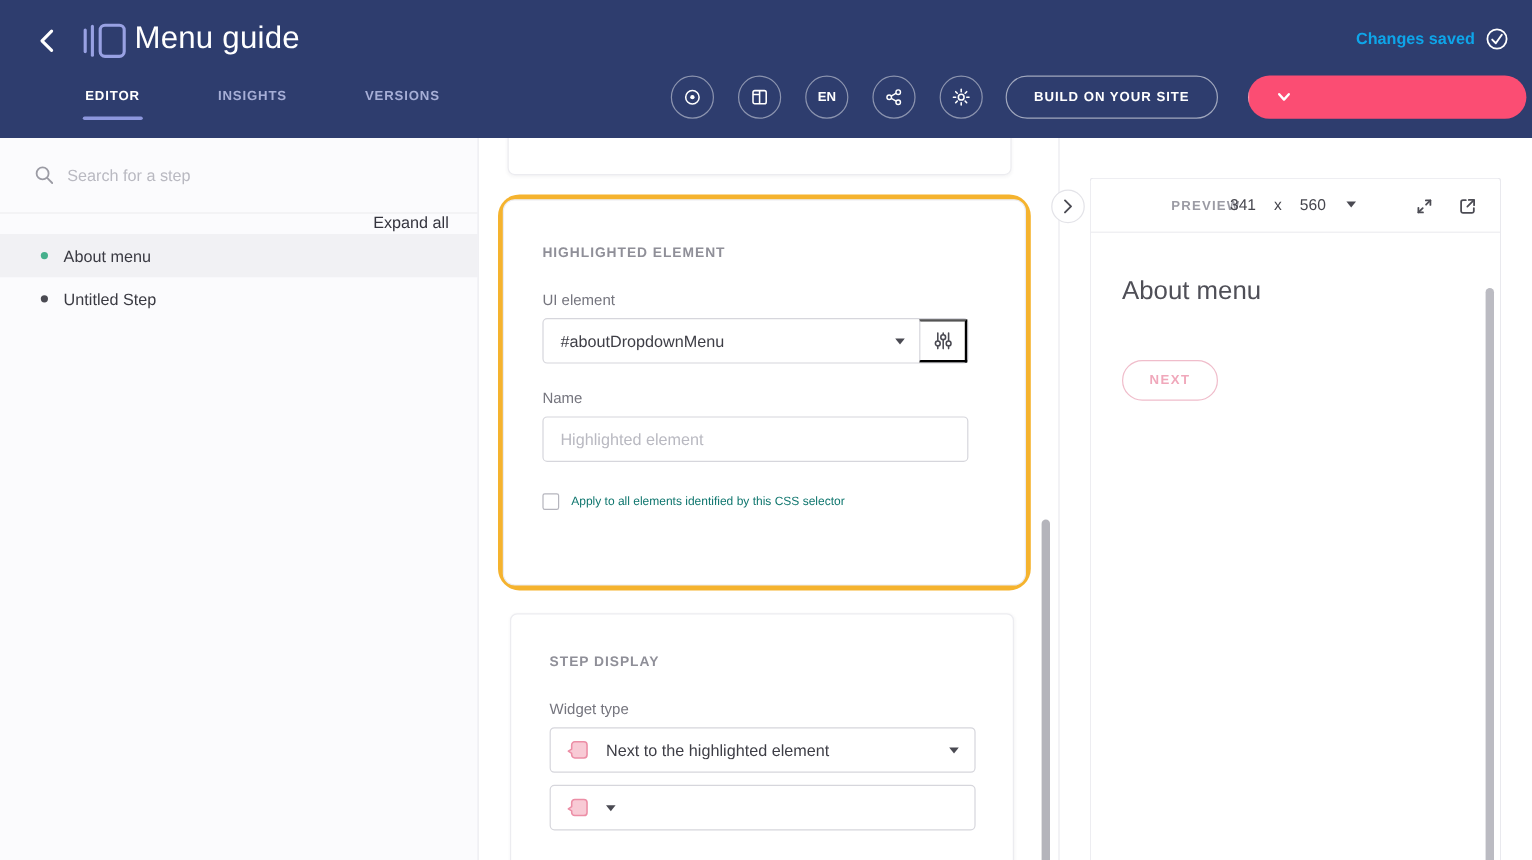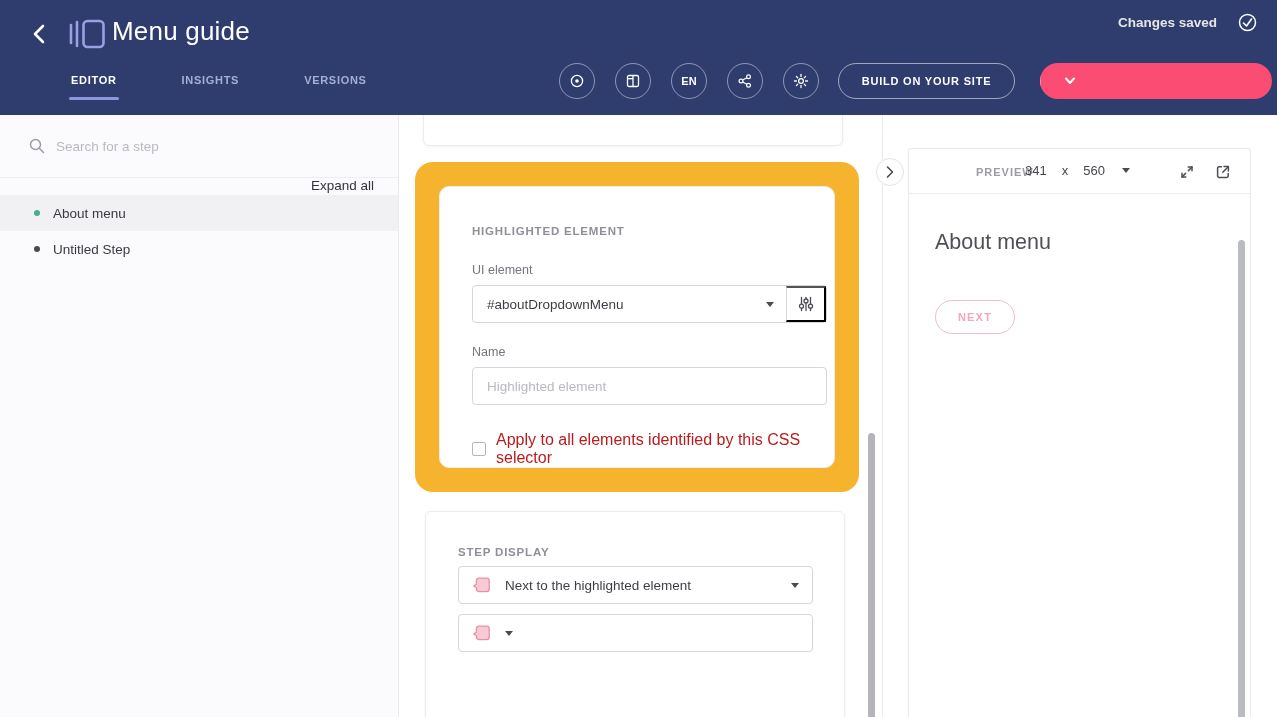--- a/index.html
+++ b/index.html
@@ -6,21 +6,21 @@
   html,body { width:1277px; height:717px; overflow:hidden; background:#fff;
     font-family:"Liberation Sans", sans-serif; }
   #app { position:relative; width:1277px; height:717px; overflow:hidden; background:#fff; }
 
   
   .top-header { position:absolute; left:0; top:0; width:1277px; height:115px; background:#2E3D6E; }
   .back-btn { position:absolute; left:26px; top:21px; width:26px; height:26px; cursor:pointer;
     display:flex; align-items:center; justify-content:center; color:#fff; background:none; border:none; }
   .logo { position:absolute; left:68px; top:18px; color:#98A1E3; }
   .page-title { position:absolute; left:112px; top:16px; font-size:26px; color:#fff; font-weight:400; letter-spacing:.2px; }
-  .status-wrap { position:absolute; right:20px; top:13px; display:flex; align-items:center; gap:21px; color:#e5e5e5; }
+  .status-wrap { position:absolute; right:20px; top:23px; display:flex; align-items:center; gap:9px; color:#0ea5e9; }
   .status-text { font-size:13.5px; font-weight:700; }
   .tabs { position:absolute; left:71px; top:74px; display:flex; gap:65px; }
   .tab { position:relative; font-size:11px; font-weight:700; letter-spacing:.7px; color:#A6AED6; cursor:pointer; padding-bottom:4px; }
   .tab.active { color:#fff; }
   .tab.active::after { content:""; position:absolute; left:-2px; right:-2px; top:23px; height:3px; background:#8D97DD; border-radius:2px; }
   .hicon { position:absolute; top:63px; width:36px; height:36px; border-radius:50%;
     border:1px solid rgba(255,255,255,.45); display:flex; align-items:center; justify-content:center;
     color:#fff; cursor:pointer; background:transparent; font-size:11px; font-weight:700; }
   .pill-btn { position:absolute; top:63px; height:36px; border-radius:18px; border:1px solid rgba(255,255,255,.55);
     background:transparent; color:#fff; font-size:11px; font-weight:700; letter-spacing:.8px; cursor:pointer; }
@@ -47,39 +47,39 @@
   .bullet { width:6px; height:6px; border-radius:50%; flex:0 0 auto; }
   .bullet-active { background:#46B08C; }
   .bullet-default { background:#4A4A52; }
 
   
   .main-col { position:absolute; left:399px; top:115px; width:484px; height:602px; background:#fff;
     border-right:1px solid #E9E9EE; overflow:hidden; }
   .card { background:#fff; border:1px solid #ECECF0; border-radius:6px; box-shadow:0 1px 3px rgba(30,30,60,.05); }
   .card-partial-top { position:absolute; left:24px; top:-62px; width:420px; height:93px; }
   .highlight-ring { position:absolute; left:16px; top:47px; width:444px; height:330px; background:#F5B32E;
-    border-radius:18px; padding:24px; }
+    border-radius:18px; padding:4px; }
   .highlight-card { width:100%; height:100%; border-radius:10px; padding:38px 32px 0 32px; border:1px solid #ECECF0;
     background:#fff; }
   .section-title { font-size:11.5px; font-weight:600; letter-spacing:.8px; color:#8F8F98; }
   .field-label { font-size:12.5px; color:#75757E; }
   .mt26 { margin-top:26px; } .mt22 { margin-top:22px; } .mt8 { margin-top:8px; } .mt30 { margin-top:30px; } .mt10 { margin-top:10px; }
   .select-group { display:flex; width:355px; height:38px; border:1px solid #D6D6DC; border-radius:4px; background:#fff; }
   .select-main { flex:1; display:flex; align-items:center; padding:0 12px 0 14px; cursor:pointer; min-width:0; }
   .select-value { font-size:13.5px; color:#3E3E46; flex:1; white-space:nowrap; overflow:hidden; }
   .caret-down { width:0; height:0; border-left:4px solid transparent; border-right:4px solid transparent;
     border-top:5px solid #4A4A52; flex:0 0 auto; }
   .select-aux { width:40px; border-left:1px solid #D6D6DC; display:flex; align-items:center; justify-content:center;
     cursor:pointer; color:#4A4A52; background:none; }
   .text-input { width:355px; height:38px; border:1px solid #D6D6DC; border-radius:4px; padding:0 14px;
     font-size:13.5px; color:#3E3E46; outline:none; font-family:"Liberation Sans", sans-serif; background:#fff; }
   .text-input::placeholder { color:#B9B9C1; }
   .checkbox-row { display:flex; align-items:center; gap:10px; margin-top:26px; }
   .checkbox { width:14px; height:14px; border:1px solid #B5B5BD; border-radius:2px; background:#fff; cursor:pointer; flex:0 0 auto; }
-  .checkbox-label { font-size:16px; color:#b91c1c; }
+  .checkbox-label { font-size:10px; color:#0f766e; }
   .step-display-card { position:absolute; left:26px; top:396px; width:420px; height:390px; padding:34px 32px 0 32px; }
   .widget-select { display:flex; align-items:center; width:355px; height:38px; border:1px solid #D6D6DC;
     border-radius:4px; background:#fff; cursor:pointer; padding:0 13px; gap:13px; }
   .widget-select .select-value { flex:1; }
   .main-scrollbar { position:absolute; right:7px; top:318px; width:7px; height:290px; background:#B4B4BB; border-radius:4px; }
 
   
   .collapse-btn { position:absolute; left:876px; top:158px; width:28px; height:28px; border-radius:50%;
     background:#fff; border:1px solid #E3E3E8; display:flex; align-items:center; justify-content:center;
     color:#4A4A52; cursor:pointer; z-index:5; }
@@ -260,20 +260,21 @@
         <div class="checkbox-row">
           <span class="checkbox"></span>
           <span class="checkbox-label">Apply to all elements identified by this CSS selector</span>
         </div>
       </section>
     </div>
 
     <section class="card step-display-card">
       <div class="section-title">STEP DISPLAY</div>
 
+      <div class="field-label mt26">Widget type</div>
       <div class="widget-select mt8">
         <span>
           <svg width="20" height="20" viewBox="0 0 20 20">
             <path d="M7 3.2 H14.6 A2.6 2.6 0 0 1 17.2 5.8 V14 A2.6 2.6 0 0 1 14.6 16.6 H7 A2.6 2.6 0 0 1 4.4 14 V12.8 L1.6 11 4.4 9.2 V5.8 A2.6 2.6 0 0 1 7 3.2 Z" fill="#F8CAD5" stroke="#EC8EA6" stroke-width="1.3" stroke-linejoin="round"></path>
           </svg>
         </span>
         <span class="select-value">Next to the highlighted element</span>
         <span class="caret-down"></span>
       </div>
 

